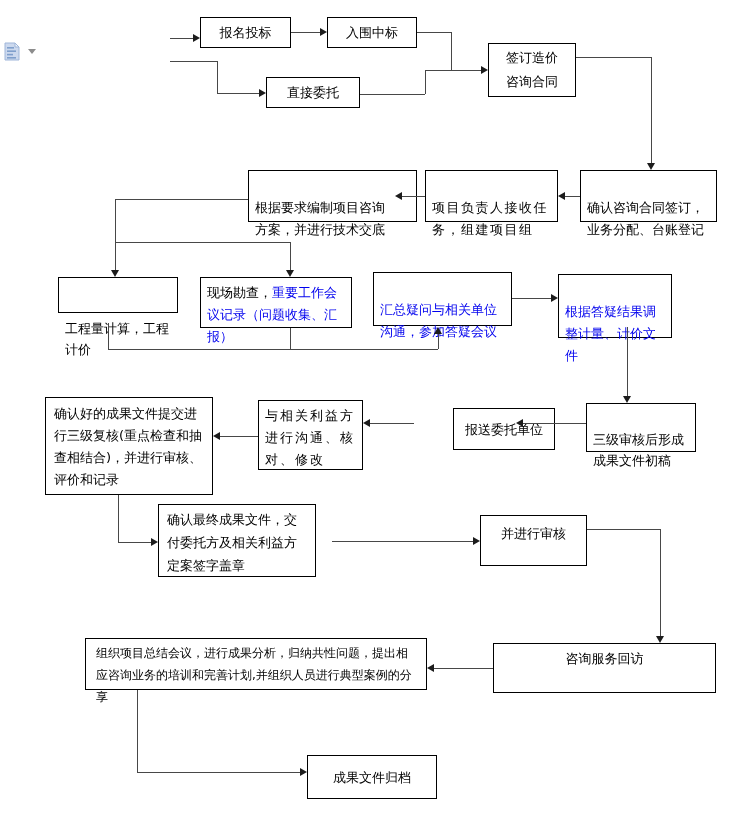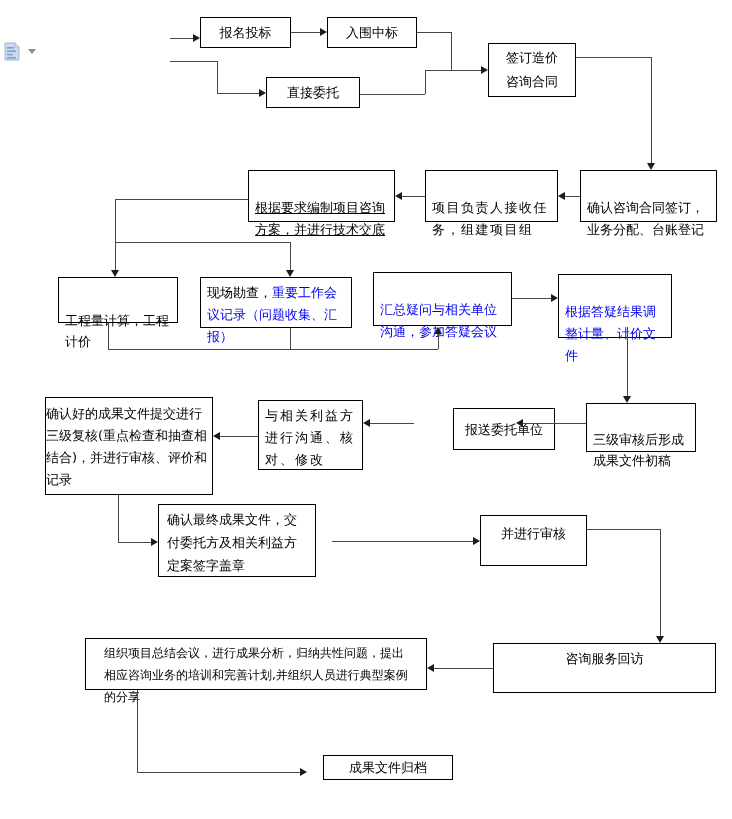--- a/index.html
+++ b/index.html
@@ -58,42 +58,42 @@
   </div>
 
   <div class="node tl pre" style="left:580px;top:170px;width:137px;height:52px;line-height:22px;">
     <span>确认咨询合同签订，
 业务分配、台账登记</span>
   </div>
   <div class="node tl pre ls1" style="left:425px;top:170px;width:133px;height:52px;line-height:22px;">
     <span>项目负责人接收任
 务，组建项目组</span>
   </div>
-  <div class="node tl pre" style="left:248px;top:170px;width:147px;height:52px;line-height:22px;text-decoration:underline;">
+  <div class="node tl pre" style="left:248px;top:170px;width:169px;height:52px;line-height:22px;">
     <span>根据要求编制项目咨询
 方案，并进行技术交底</span>
   </div>
 
-  <div class="node tl pre" style="left:58px;top:277px;width:120px;height:46px;padding-top:11px;">
+  <div class="node tl pre" style="left:58px;top:277px;width:120px;height:36px;padding-top:19px;">
     <span>工程量计算，工程
 计价</span>
   </div>
   <div class="node tl" style="left:200px;top:277px;width:152px;height:51px;line-height:22px;">
     <span>现场勘查，</span><span class="blue">重要工作会议记录（问题收集、汇报）</span>
   </div>
   <div class="node tl pre blue" style="left:373px;top:272px;width:139px;height:54px;line-height:22px;">
     <span>汇总疑问与相关单位
 沟通，参加答疑会议</span>
   </div>
   <div class="node tl pre blue" style="left:558px;top:274px;width:114px;height:64px;line-height:22px;">
     <span>根据答疑结果调
 整计量、计价文件</span>
   </div>
 
-  <div class="node" style="left:45px;top:397px;width:168px;height:98px;padding:5px 0;line-height:22px;">
+  <div class="node" style="left:45px;top:397px;width:168px;height:98px;padding:5px 8px;line-height:22px;">
     <span>确认好的成果文件提交进行三级复核(重点检查和抽查相结合)，并进行审核、评价和记录</span>
   </div>
   <div class="node tl ls2" style="left:258px;top:400px;width:105px;height:70px;">
     <span>与相关利益方进行沟通、核对、修改</span>
   </div>
   <div class="node c" style="left:414px;top:408px;width:102px;height:42px;margin-left:39px;">
     <span>报送委托单位</span>
   </div>
   <div class="node tl pre" style="left:586px;top:403px;width:110px;height:49px;line-height:21px;">
     <span>三级审核后形成
@@ -103,25 +103,25 @@
   <div class="node" style="left:158px;top:504px;width:158px;height:73px;padding:3px 8px;line-height:23px;">
     <span>确认最终成果文件，交付委托方及相关利益方定案签字盖章</span>
   </div>
   <div class="node" style="left:480px;top:515px;width:107px;height:51px;text-align:center;padding-top:7px;">
     <span>并进行审核</span>
   </div>
 
   <div class="node" style="left:493px;top:643px;width:223px;height:50px;text-align:center;padding-top:4px;">
     <span>咨询服务回访</span>
   </div>
-  <div class="node small" style="left:85px;top:638px;width:342px;height:52px;padding:3px 18px;">
+  <div class="node small" style="left:85px;top:638px;width:342px;height:52px;padding:3px 10px;">
     <span>组织项目总结会议，进行成果分析，归纳共性问题，提出相应咨询业务的培训和完善计划,并组织人员进行典型案例的分享</span>
   </div>
 
-  <div class="node c" style="left:323px;top:755px;width:130px;height:25px;">
+  <div class="node c" style="left:307px;top:755px;width:130px;height:44px;">
     <span>成果文件归档</span>
   </div>
 
   <div class="hl" style="left:170px;top:38px;width:23px;"></div>
   <div class="ah ar" style="left:193px;top:34px;"></div>
 
   <div class="hl" style="left:170px;top:61px;width:47px;"></div>
   <div class="vl" style="left:217px;top:61px;height:32px;"></div>
   <div class="hl" style="left:217px;top:93px;width:42px;"></div>
   <div class="ah ar" style="left:259px;top:89px;"></div>

